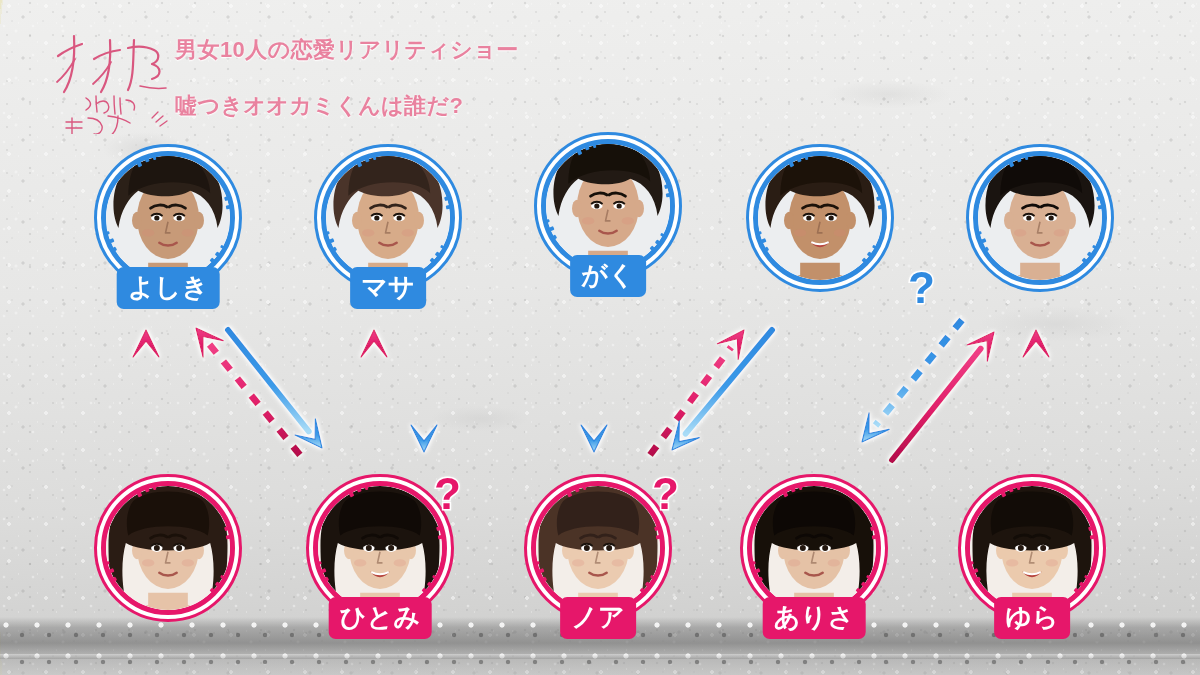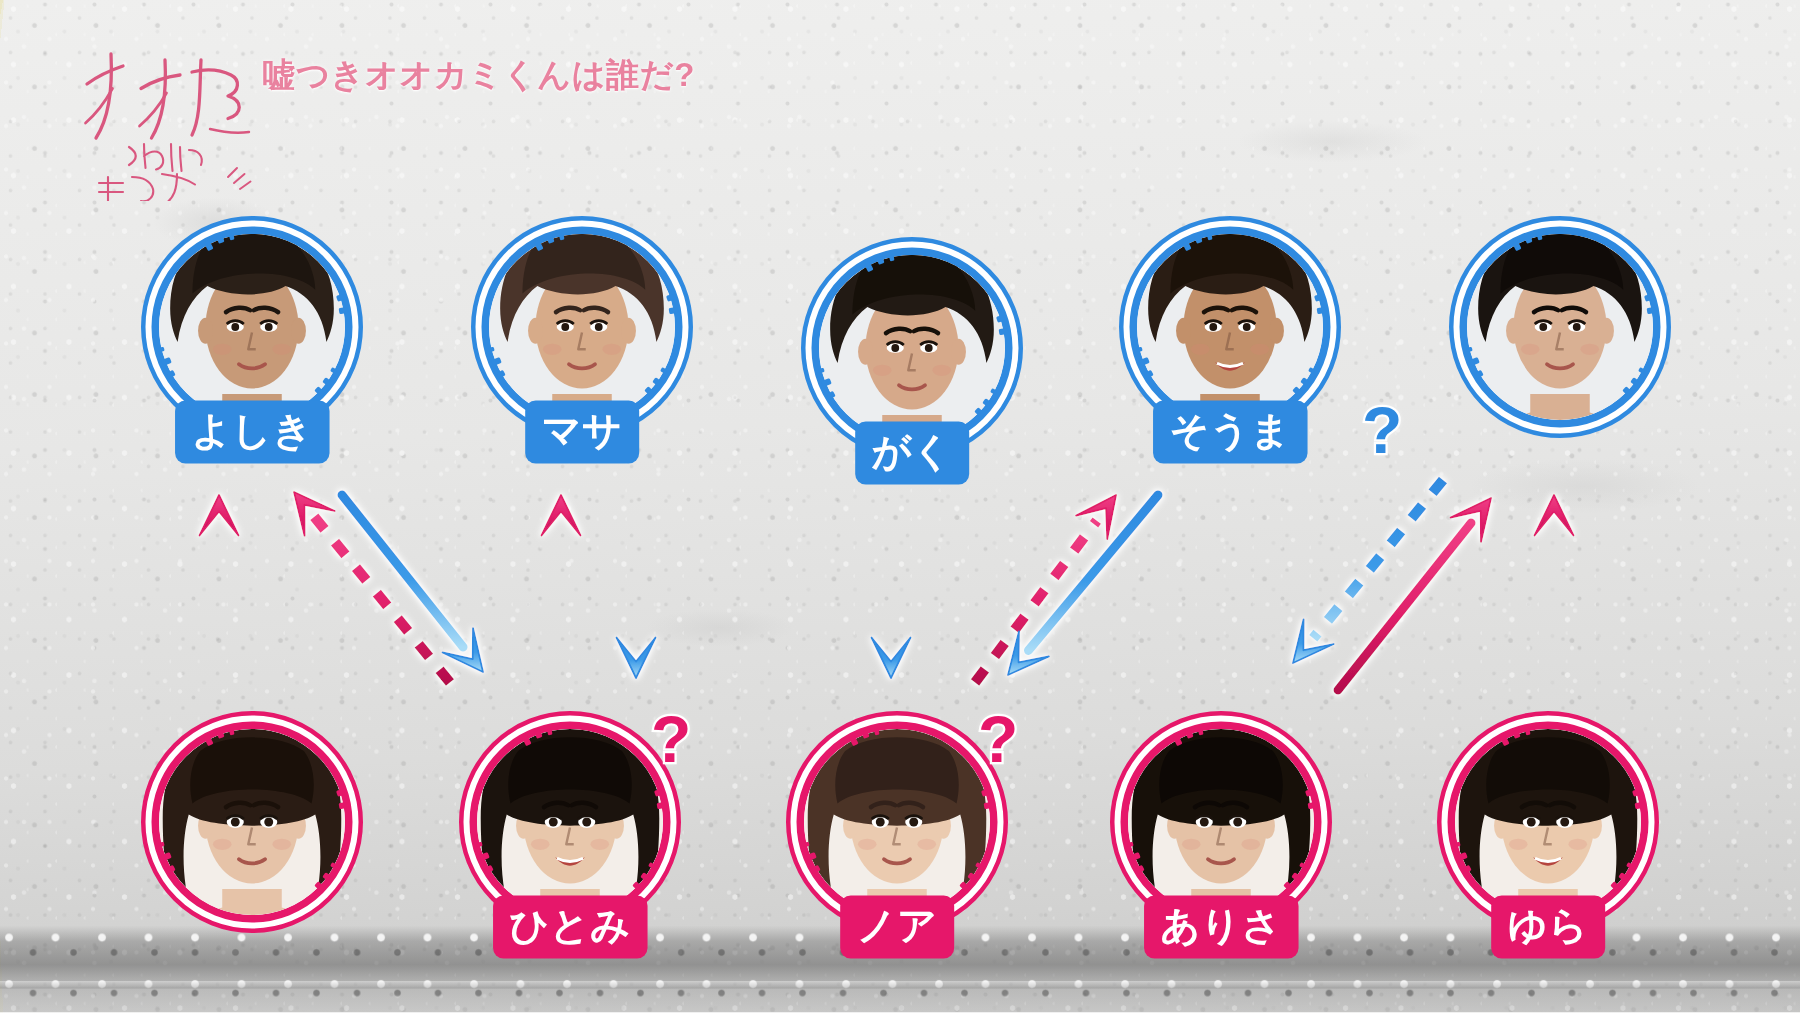--- a/index.html
+++ b/index.html
@@ -192,20 +192,21 @@
 
         <path d="M48 112 C48 124 48 128 48 130 M42 116 L58 116 M56 118 C62 118 66 122 64 127 C62 131 57 131 54 129" stroke-width="1.4"></path>
         <path d="M76 112 C76 122 80 126 86 126 M92 110 C92 120 92 126 92 128" stroke-width="1.4"></path>
 
         <path d="M104 92 L110 86 M108 96 L115 90 M112 100 L119 95" stroke-width="1.3"></path>
       </g>
     </svg>
   </div>
 
   <div id="title">
+    <div>男女10人の恋愛リアリティショー</div>
     <div>嘘つきオオカミくんは誰だ?</div>
   </div>
 
   <svg id="arrows" viewBox="0 0 1200 675">
     <defs>
       <filter id="wglow" x="-60%" y="-60%" width="220%" height="220%">
         <feDropShadow dx="0" dy="0" stdDeviation="2.6" flood-color="#ffffff" flood-opacity="1"></feDropShadow>
         <feDropShadow dx="0" dy="0" stdDeviation="1.4" flood-color="#ffffff" flood-opacity="1"></feDropShadow>
       </filter>
       <linearGradient id="gp" x1="0" y1="0" x2="0" y2="1">
@@ -383,21 +384,21 @@
         <span class="dot" style="left:116.6px;top:114.1px;width:4px;height:6px;
              transform:rotate(134deg)"></span>
         <span class="dot" style="left:18.3px;top:102.5px;width:4px;height:5px;
              transform:rotate(240deg)"></span>
         <span class="dot" style="left:14.5px;top:94.2px;width:4px;height:6px;
              transform:rotate(248deg)"></span>
         <span class="dot" style="left:12.3px;top:87.0px;width:3px;height:4px;
              transform:rotate(256deg)"></span>
      <div class="name-tag">マサ</div>
       </div>
-      <div class="person" style="--c: #2f8ae0; --qc: #2f8ae0; left: 534px; top: 158px;">
+      <div class="person" style="--c: #2f8ae0; --qc: #2f8ae0; left: 534px; top: 132px;">
         <div class="ring-outer"></div>
      <div class="ring-inner">
        <div class="photo">
          <svg viewBox="0 0 100 120" preserveAspectRatio="xMidYMid slice">
     <rect width="100" height="120" fill="#eceef0"></rect>
 
     <path d="M34 96 L66 96 L66 106 C80 110 92 116 96 120 L4 120 C8 116 20 110 34 106 Z" fill="#d6a98a"></path>
     <path d="M30 110 C18 114 8 118 4 120 L96 120 C92 118 82 114 70 110 L62 120 L38 120 Z" fill="#49515c"></path>
 
     <ellipse cx="50" cy="60" rx="25" ry="33" fill="#d6a98a"></ellipse>
@@ -504,21 +505,20 @@
         <span class="dot" style="left:122.2px;top:107.9px;width:4px;height:5px;
              transform:rotate(126deg)"></span>
         <span class="dot" style="left:116.6px;top:114.1px;width:4px;height:6px;
              transform:rotate(134deg)"></span>
         <span class="dot" style="left:18.3px;top:102.5px;width:4px;height:5px;
              transform:rotate(240deg)"></span>
         <span class="dot" style="left:14.5px;top:94.2px;width:4px;height:6px;
              transform:rotate(248deg)"></span>
         <span class="dot" style="left:12.3px;top:87.0px;width:3px;height:4px;
              transform:rotate(256deg)"></span>
-     <div class="name-tag">そうま</div>
       </div>
       <div class="person" style="--c: #2f8ae0; --qc: #2f8ae0; left: 966px; top: 144px;">
         <div class="ring-outer"></div>
      <div class="ring-inner">
        <div class="photo">
          <svg viewBox="0 0 100 120" preserveAspectRatio="xMidYMid slice">
     <rect width="100" height="120" fill="#eceef0"></rect>
 
     <path d="M34 96 L66 96 L66 106 C80 110 92 116 96 120 L4 120 C8 116 20 110 34 106 Z" fill="#d9b093"></path>
     <path d="M30 110 C18 114 8 118 4 120 L96 120 C92 118 82 114 70 110 L62 120 L38 120 Z" fill="#49515c"></path>

